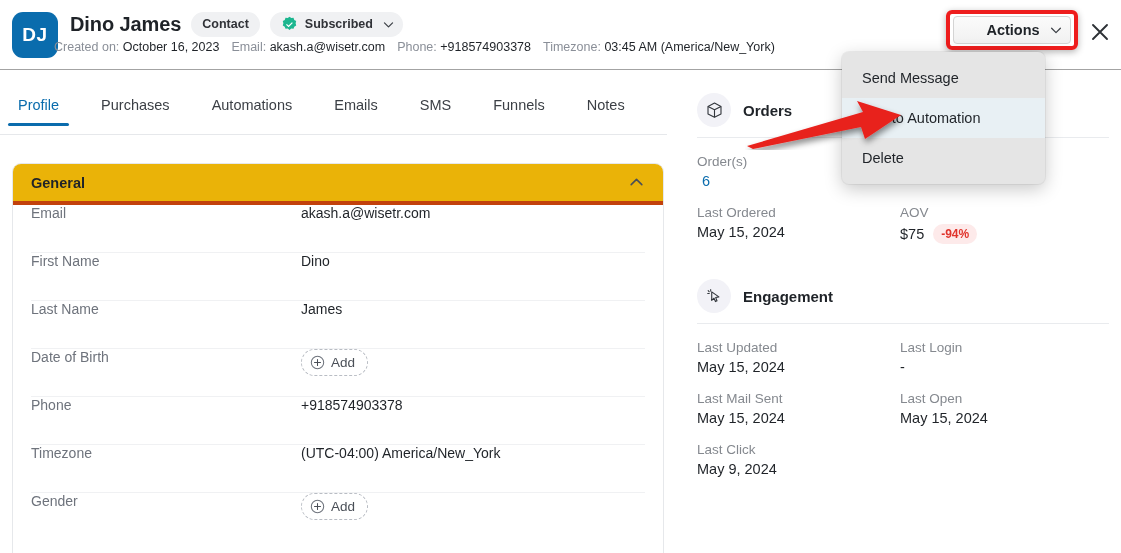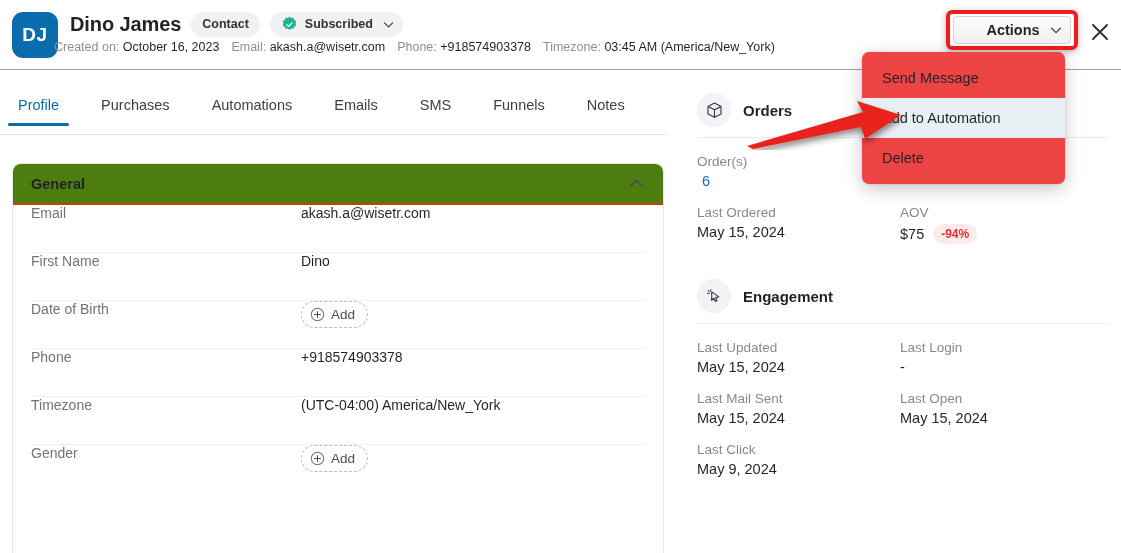--- a/index.html
+++ b/index.html
@@ -180,22 +180,22 @@
     width: 652px;
     min-height: 420px;
     border: 1px solid #e6e8eb;
     border-radius: 9px;
     background: #fff;
     box-sizing: border-box;
     overflow: hidden;
   }
   .card-head {
     height: 41px;
-    background: #4d7c0f;
-    border-bottom: 2px solid #c2410c;
+    background: #eab308;
+    border-bottom: 4px solid #c2410c;
     display: flex;
     align-items: center;
     padding: 0 18px;
     box-sizing: border-box;
   }
   .card-title {
     font-size: 14.5px;
     font-weight: bold;
     color: #1f2328;
     flex: 1;
@@ -290,23 +290,23 @@
     color: #e0342c;
     font-size: 12px;
     font-weight: bold;
     border-radius: 11px;
     padding: 3px 8px;
   }
 
   
   .menu {
     position: absolute;
-    left: 862px; top: 52px;
+    left: 842px; top: 52px;
     width: 203px;
-    background: #ef4444;
+    background: #e5e5e5;
     border-radius: 7px;
     box-shadow: 0 5px 18px rgba(0,0,0,.22), 0 0 0 1px rgba(0,0,0,.05);
     padding: 6px 0;
     z-index: 50;
     overflow: hidden;
   }
   .menu-item {
     height: 40px;
     display: flex;
     align-items: center;
@@ -395,20 +395,24 @@
       <div class="field-row">
         <div class="field-label">Email</div>
         <div class="field-value">akash.a@wisetr.com</div>
       </div>
 
       <div class="field-row">
         <div class="field-label">First Name</div>
         <div class="field-value">Dino</div>
       </div>
 
+      <div class="field-row">
+        <div class="field-label">Last Name</div>
+        <div class="field-value">James</div>
+      </div>
 
       <div class="field-row">
         <div class="field-label">Date of Birth</div>
         <div class="add-btn">
           <svg class="plus-icon" viewBox="0 0 16 16">
             <circle cx="8" cy="8" r="6.6" fill="none" stroke="#6e737c" stroke-width="1.1"></circle>
             <path d="M8 4.8v6.4M4.8 8h6.4" stroke="#4a4f57" stroke-width="1.1" stroke-linecap="round"></path>
           </svg>
           <span>Add</span>
         </div>

